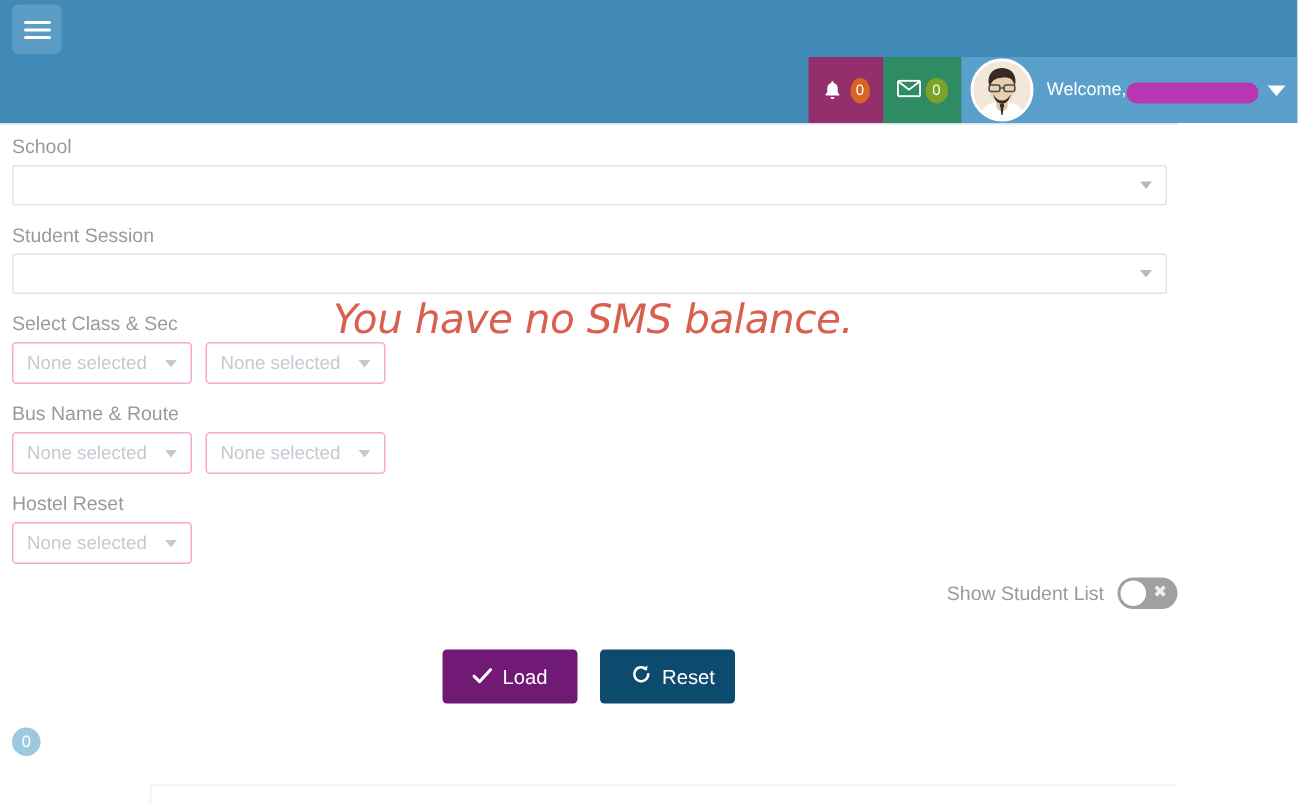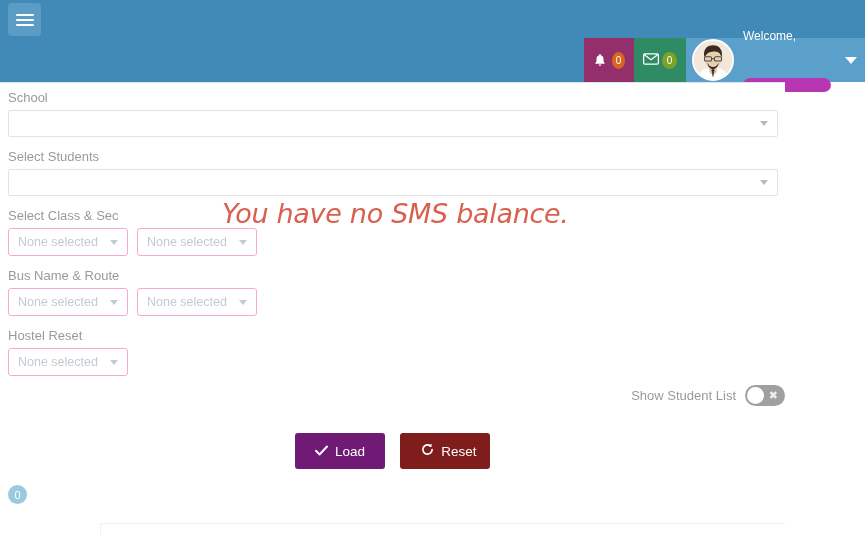--- a/index.html
+++ b/index.html
@@ -98,24 +98,22 @@
     border-radius: 50%;
     border: 2px solid #ffffff;
     background: #f0e3d6;
     overflow: hidden;
     flex: none;
     position: relative;
   }
   .welcome-wrap {
     margin-left: 9px;
     display: flex;
-    flex-direction: column;
     justify-content: space-between;
     flex: 1;
-    gap: 32px;
   }
   .welcome-text {
     color: #ffffff;
     font-size: 12px;
     line-height: 14px;
   }
   .redact-bar {
     margin-top: 3px;
     width: 88px;
     height: 14px;
@@ -243,21 +241,21 @@
     color: #ffffff;
     font-size: 13.5px;
     display: inline-flex;
     align-items: center;
     justify-content: center;
     gap: 7px;
     cursor: pointer;
     font-family: "Liberation Sans", sans-serif;
   }
   .btn.load  { background: #701a75; }
-  .btn.reset { background: #7f1d1d; padding-left: 14px; }
+  .btn.reset { background: #0c4a6e; padding-left: 14px; }
 
   .total-row {
     padding: 16px 0 0 8px;
     display: flex;
     align-items: center;
     gap: 7px;
     color: #9a9a9a;
     font-size: 13px;
   }
   .count-badge {
@@ -361,21 +359,21 @@
 
   <div class="row">
     <div class="field-label">School</div>
     <div class="wide-select">
       <span></span>
       <span class="chev"></span>
     </div>
   </div>
 
   <div class="row" style="padding-top:12px">
-    <div class="field-label">Select Students</div>
+    <div class="field-label">Student Session</div>
     <div class="wide-select">
       <span></span>
       <span class="chev"></span>
     </div>
   </div>
 
   <div class="row" style="padding-top:12px">
     <div class="field-label">Select Class &amp; Sec</div>
     <div class="ms-group">
       <div class="multiselect">

